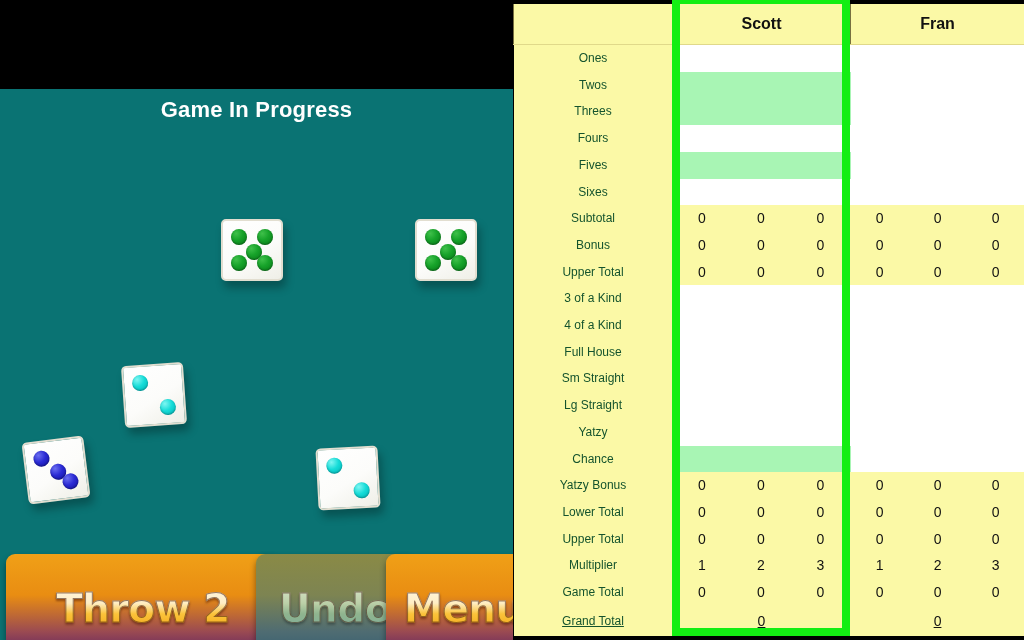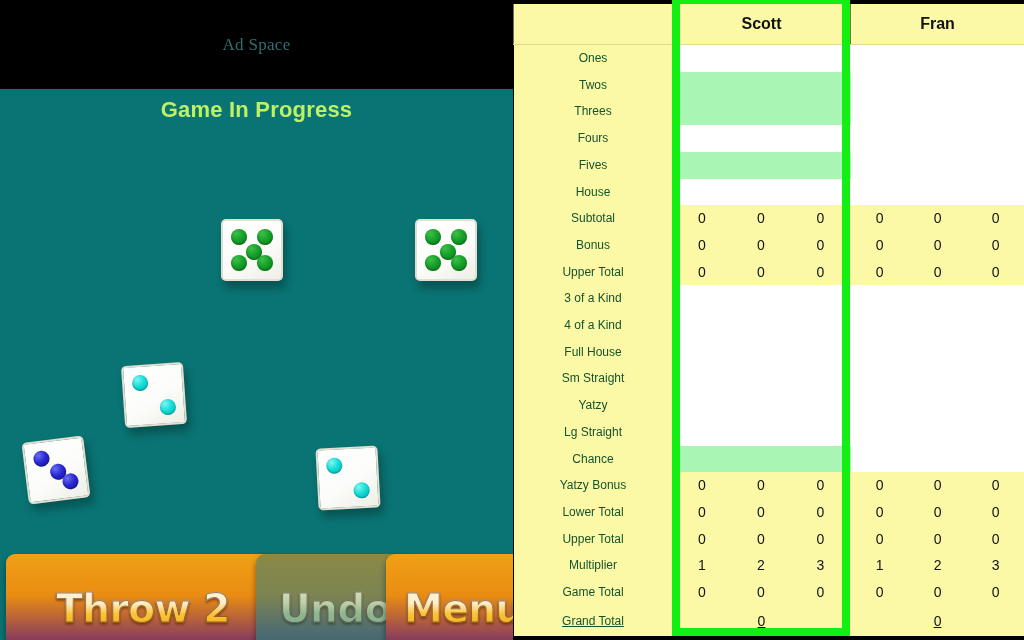--- a/index.html
+++ b/index.html
@@ -52,21 +52,21 @@
     height: 551px;
     background: #0a7373;
   }
   #status-text {
     position: absolute;
     left: 0; top: 8px;
     width: 513px;
     text-align: center;
     font-size: 22px;
     font-weight: bold;
-    color: #bef264;
+    color: #ffffff;
     letter-spacing: 0.2px;
   }
 
   
   .die {
     position: absolute;
     width: 62px;
     height: 62px;
     background: linear-gradient(150deg, #ffffff 0%, #fcfcfa 55%, #efefe7 100%);
     border: 2px solid #e2ded0;
@@ -249,23 +249,20 @@
     pointer-events: none;
   }
 </style>
 </head>
 <body>
 
 <div id="app">
 
   <div id="game-panel">
 
-    <div id="ad-banner">
-      <span id="ad-label">Ad Space</span>
-    </div>
 
     <div id="board">
       <div id="status-text">Game In Progress</div>
       <div id="dice-layer">
           <div class="die" style="left: 221px; top: 130px; transform: rotate(0deg);">
             <div class="pip green p-tl"></div>
             <div class="pip green p-tr"></div>
             <div class="pip green p-c"></div>
             <div class="pip green p-bl"></div>
             <div class="pip green p-br"></div>
@@ -364,21 +361,21 @@
           <tr>
             <td class="lbl-cell">Fives</td>
             <td class="val-cell hl"></td>
             <td class="val-cell hl"></td>
             <td class="val-cell hl lastcol"></td>
             <td class="val-cell"></td>
             <td class="val-cell"></td>
             <td class="val-cell lastcol"></td>
           </tr>
           <tr>
-            <td class="lbl-cell">House</td>
+            <td class="lbl-cell">Sixes</td>
             <td class="val-cell"></td>
             <td class="val-cell"></td>
             <td class="val-cell lastcol"></td>
             <td class="val-cell"></td>
             <td class="val-cell"></td>
             <td class="val-cell lastcol"></td>
           </tr>
           <tr>
             <td class="lbl-cell">Subtotal</td>
             <td class="val-cell total">0</td>
@@ -436,30 +433,30 @@
           <tr>
             <td class="lbl-cell">Sm Straight</td>
             <td class="val-cell"></td>
             <td class="val-cell"></td>
             <td class="val-cell lastcol"></td>
             <td class="val-cell"></td>
             <td class="val-cell"></td>
             <td class="val-cell lastcol"></td>
           </tr>
           <tr>
+            <td class="lbl-cell">Lg Straight</td>
+            <td class="val-cell"></td>
+            <td class="val-cell"></td>
+            <td class="val-cell lastcol"></td>
+            <td class="val-cell"></td>
+            <td class="val-cell"></td>
+            <td class="val-cell lastcol"></td>
+          </tr>
+          <tr>
             <td class="lbl-cell">Yatzy</td>
-            <td class="val-cell"></td>
-            <td class="val-cell"></td>
-            <td class="val-cell lastcol"></td>
-            <td class="val-cell"></td>
-            <td class="val-cell"></td>
-            <td class="val-cell lastcol"></td>
-          </tr>
-          <tr>
-            <td class="lbl-cell">Lg Straight</td>
             <td class="val-cell"></td>
             <td class="val-cell"></td>
             <td class="val-cell lastcol"></td>
             <td class="val-cell"></td>
             <td class="val-cell"></td>
             <td class="val-cell lastcol"></td>
           </tr>
           <tr>
             <td class="lbl-cell">Chance</td>
             <td class="val-cell hl"></td>

